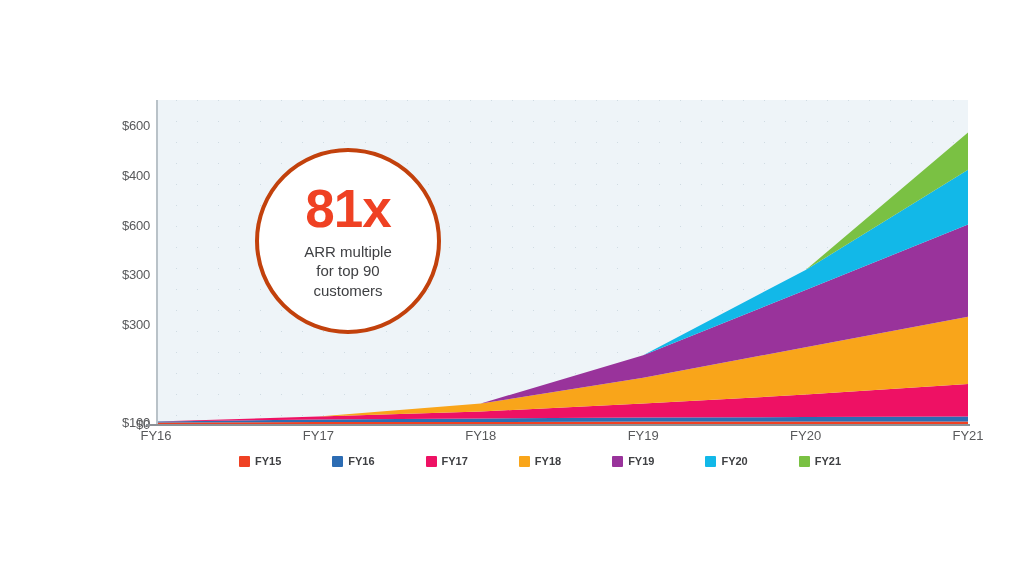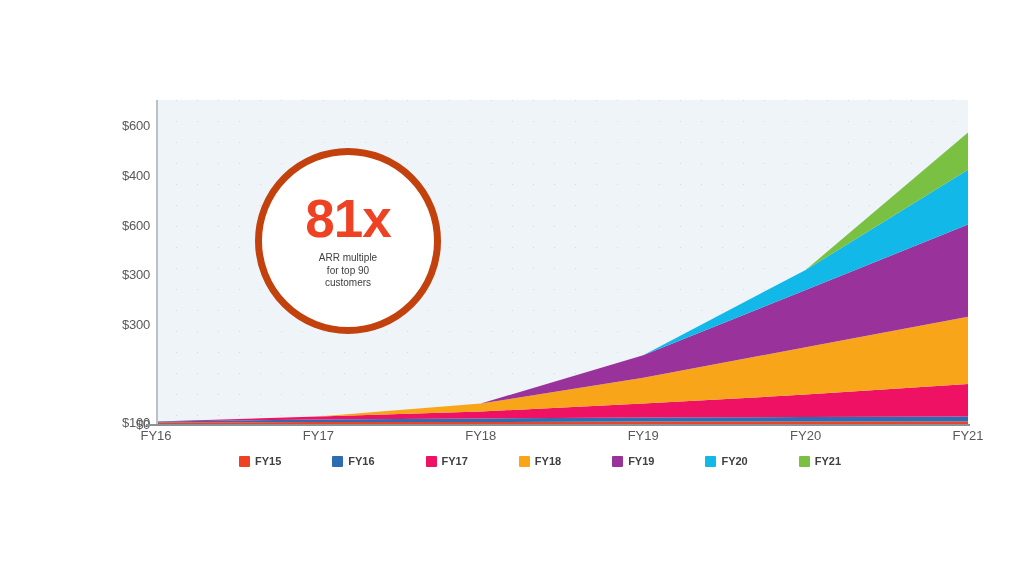--- a/index.html
+++ b/index.html
@@ -67,31 +67,31 @@
   .legend-item{display:flex;align-items:center;gap:5px;padding-left:40px;}
   .legend-swatch{width:11px;height:11px;display:block;border-radius:1px;}
   .legend-label{font-size:11px;color:#3f4043;font-weight:bold;letter-spacing:0px;}
 
   
   .callout{
     position:absolute;left:247px;top:148px;
     width:186px;height:186px;
     border-radius:50%;
     background:#ffffff;
-    border:7px solid #c2410c;
+    border:4px solid #c2410c;
     box-sizing:border-box;
     display:flex;flex-direction:column;
     align-items:center;justify-content:center;
   }
   .callout-big{
     font-size:53px;font-weight:bold;color:#ef4123;
     line-height:1;margin:0 0 7px 0;letter-spacing:-1px;
   }
   .callout-sub{
-    font-size:10px;color:#3f4043;line-height:1.28;text-align:center;
+    font-size:15px;color:#3f4043;line-height:1.28;text-align:center;
     max-width:140px;
   }
 </style>
 </head>
 <body>
 
 <div id="chart-root">
 
   <div class="y-axis">
       <div class="y-tick" style="top: 24.9231px;">$600</div>

